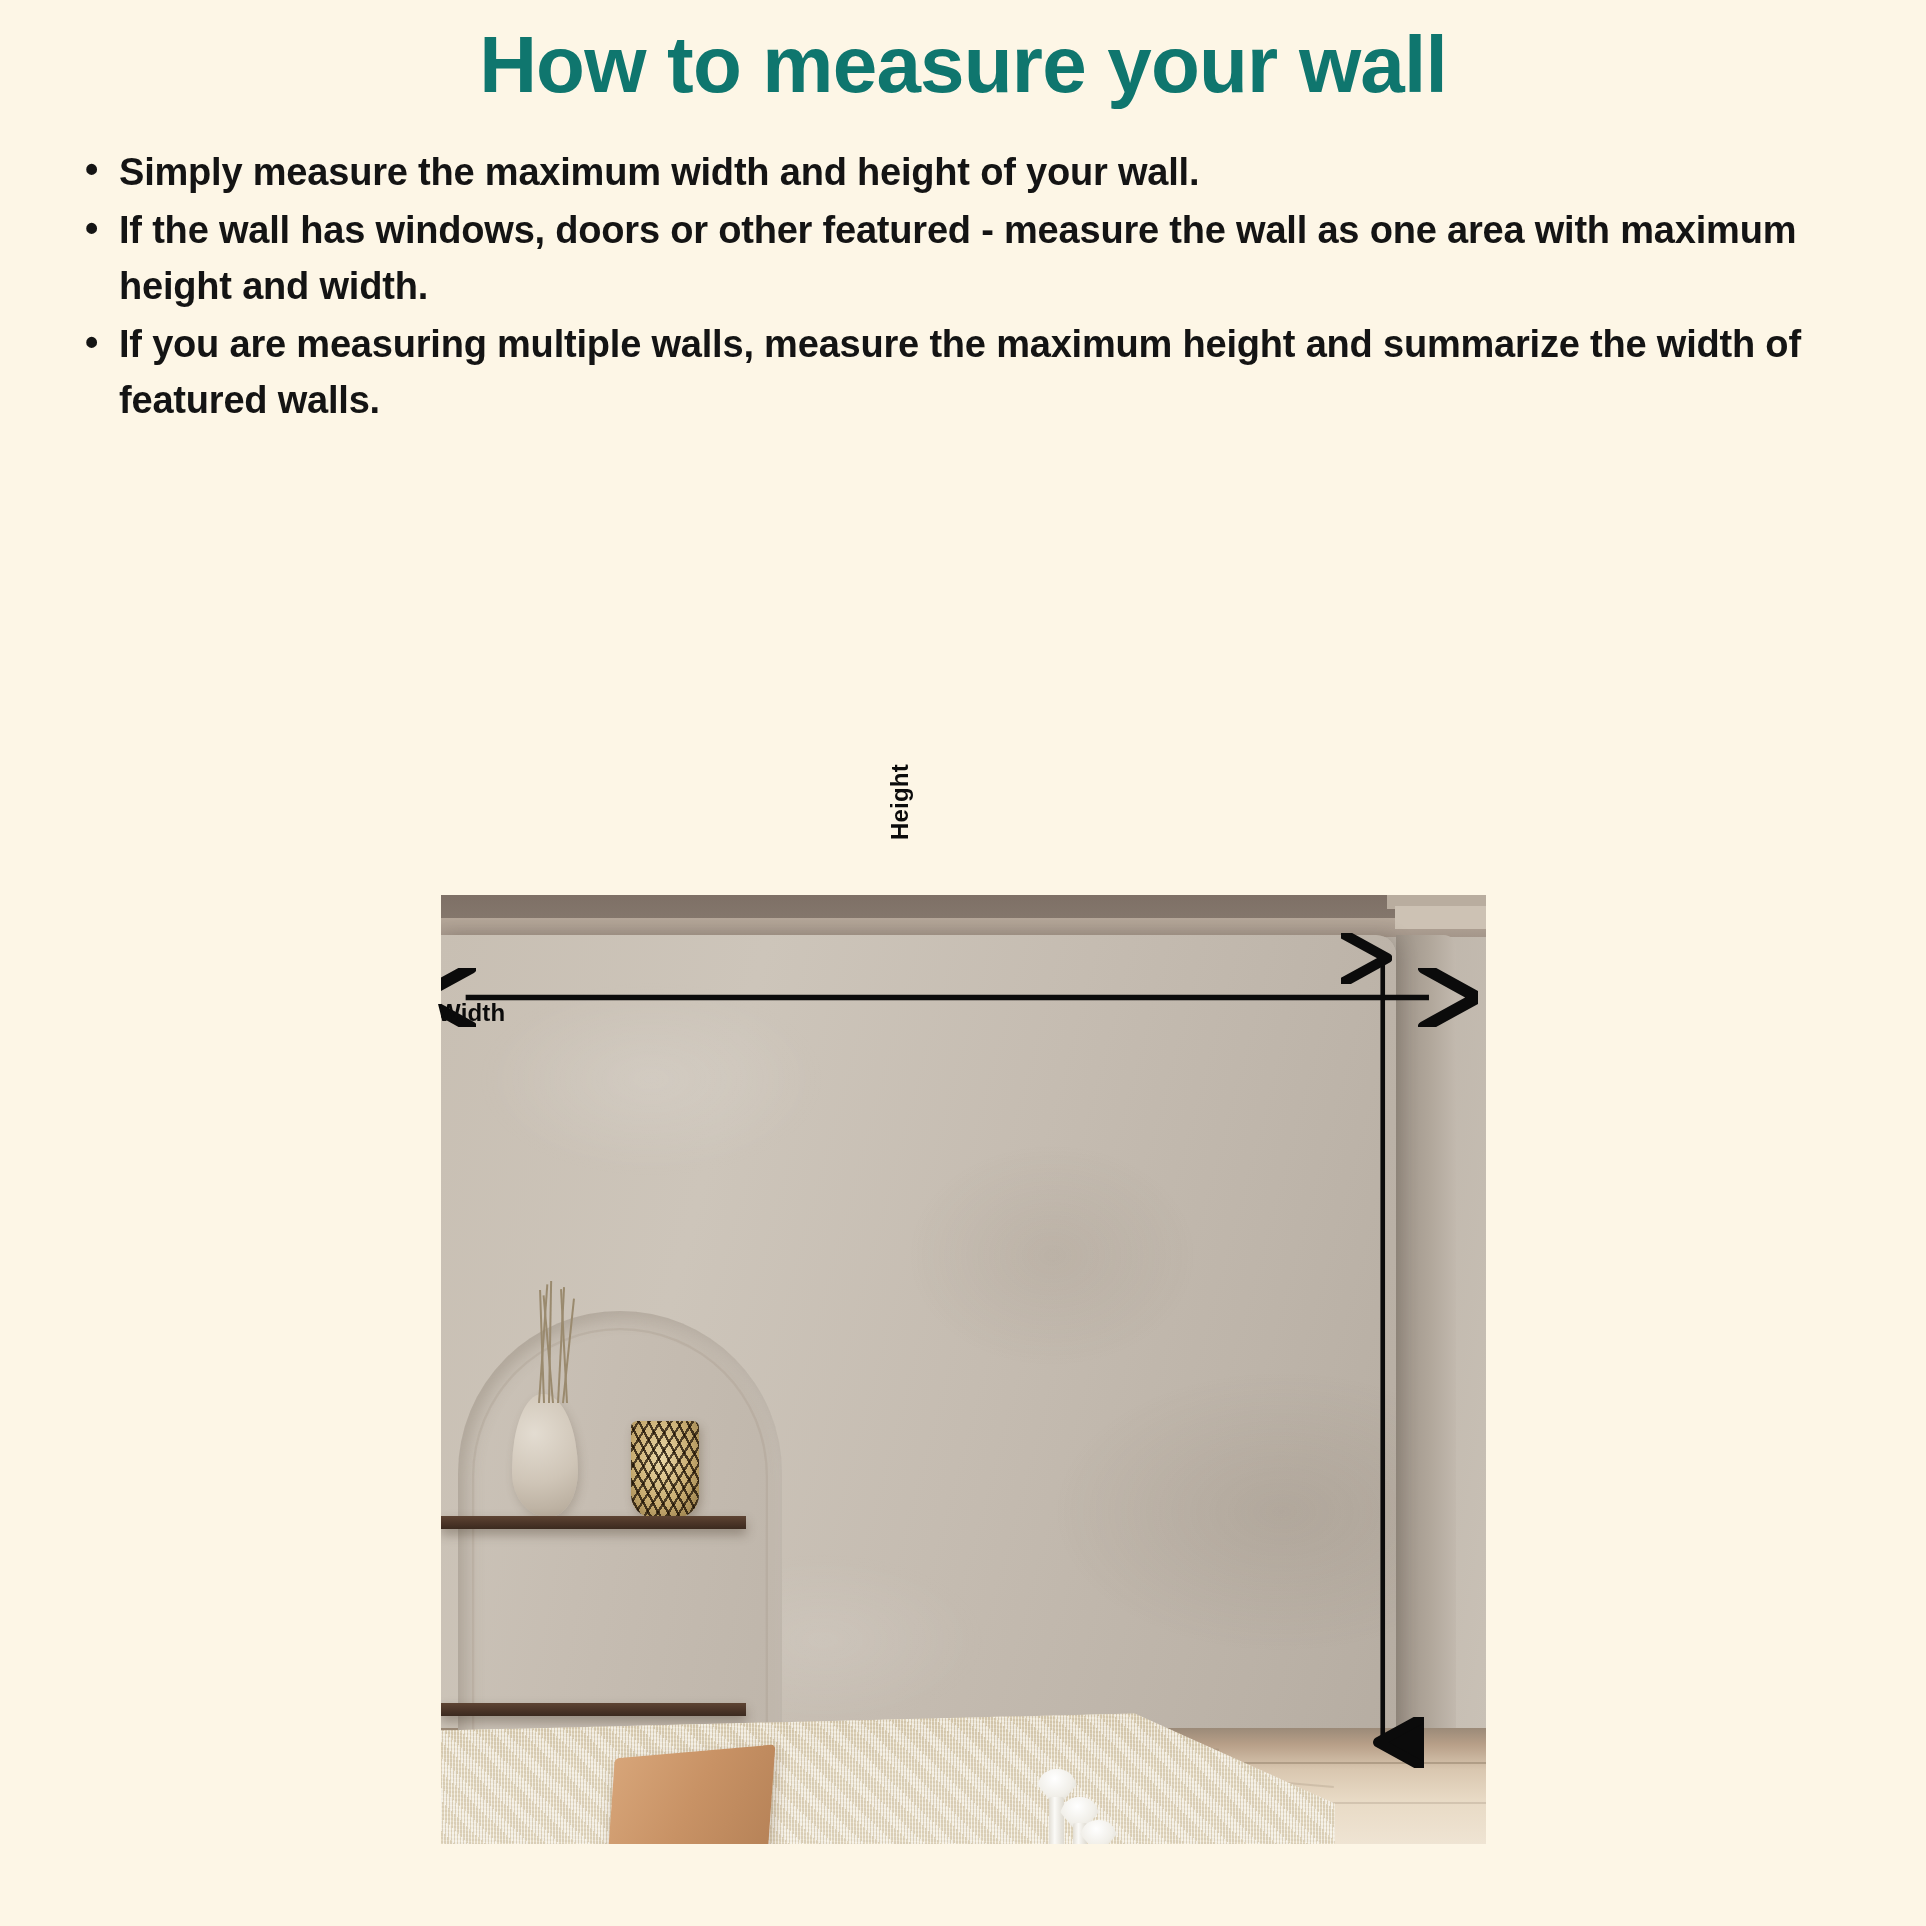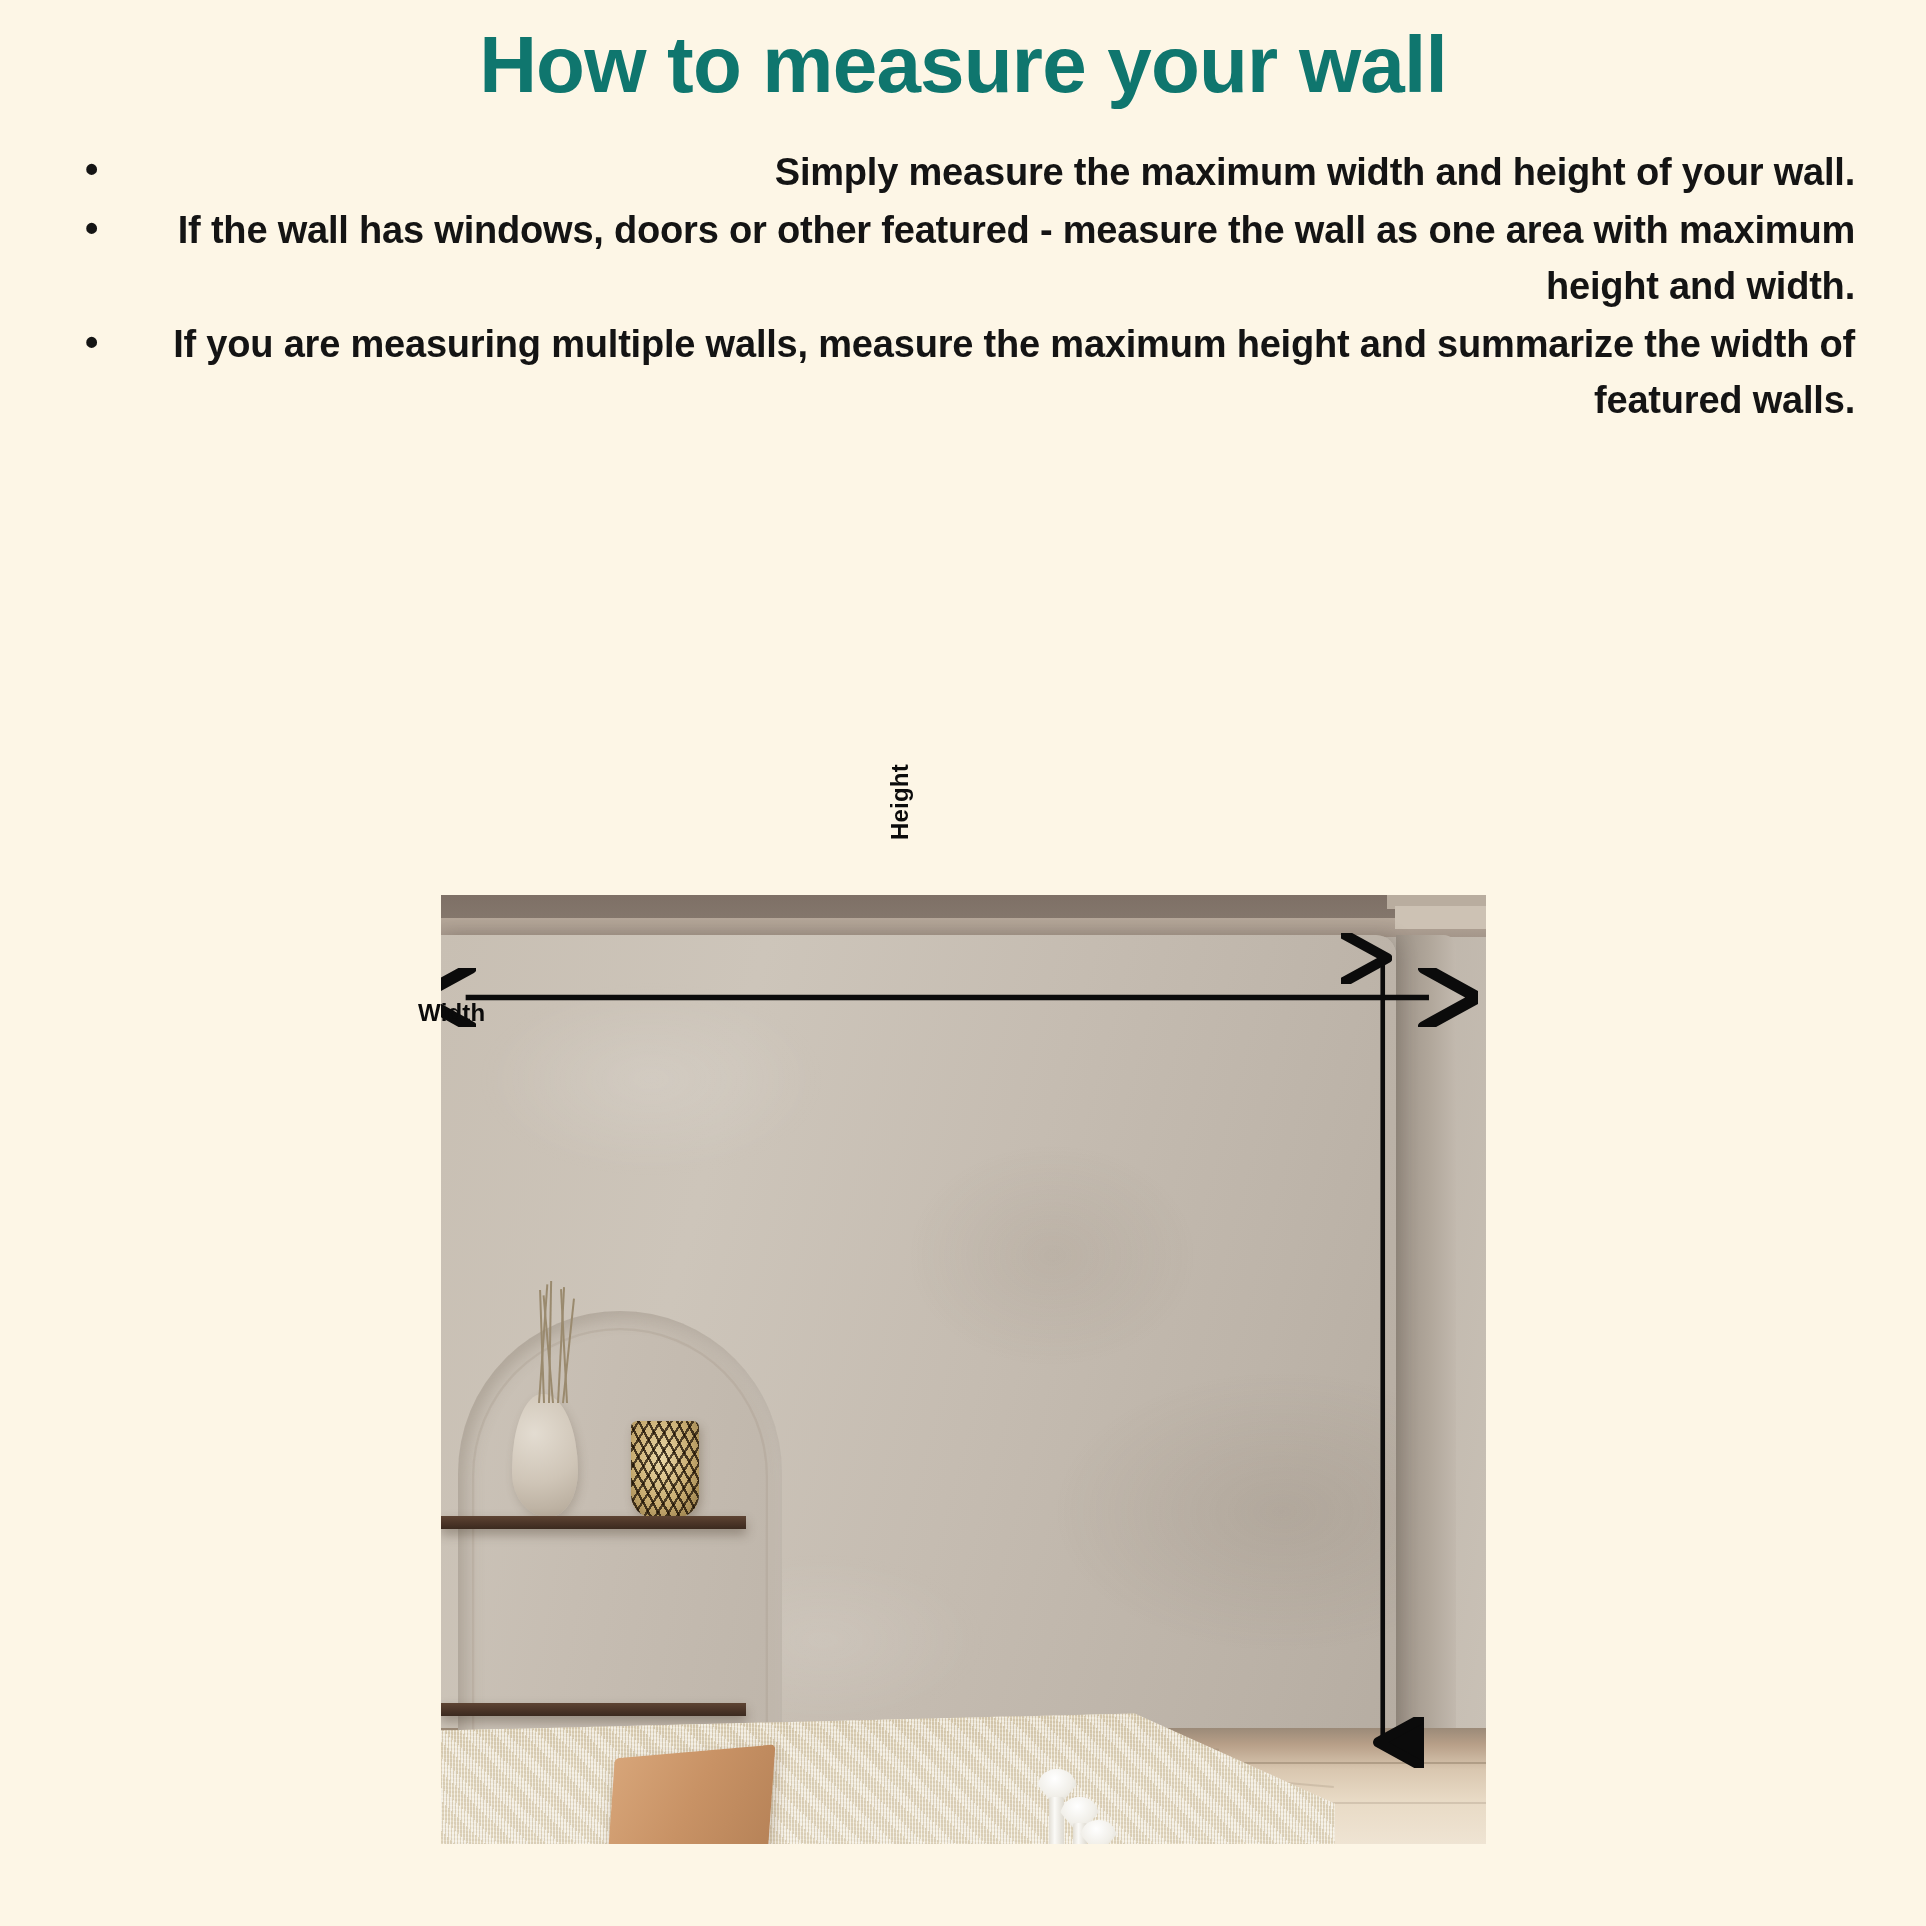--- a/index.html
+++ b/index.html
@@ -25,21 +25,20 @@
     color: #0f766e;
     padding-top: 20px;
     line-height: 1.12;
     font-family: "Liberation Sans", sans-serif;
   }
 
   
   .instructions {
     margin: 35px 71px 0 71px;
     list-style: none;
-    text-align: right;
   }
 
   .instruction-item {
     position: relative;
     padding-left: 48px;
     font-size: 38px;
     font-weight: 700;
     line-height: 1.46;
     color: #141414;
     margin-bottom: 3.1px;
@@ -245,21 +244,21 @@
   .measure-svg { position: absolute; inset: 0; width: 100%; height: 100%; }
 
   .dim-label {
     position: absolute;
     font-size: 24px;
     font-weight: 700;
     color: #0b0b0b;
     letter-spacing: 0.2px;
     font-family: "Liberation Sans", sans-serif;
   }
-  .label-width { left: 418px; top: 999px; }
+  .label-width { left: 438px; top: 999px; }
   .label-height {
     left: 886px; top: 840px;
     transform: rotate(-90deg);
     transform-origin: left top;
   }
 </style>
 </head>
 <body>
 
 <h1 class="page-title">How to measure your wall</h1>

